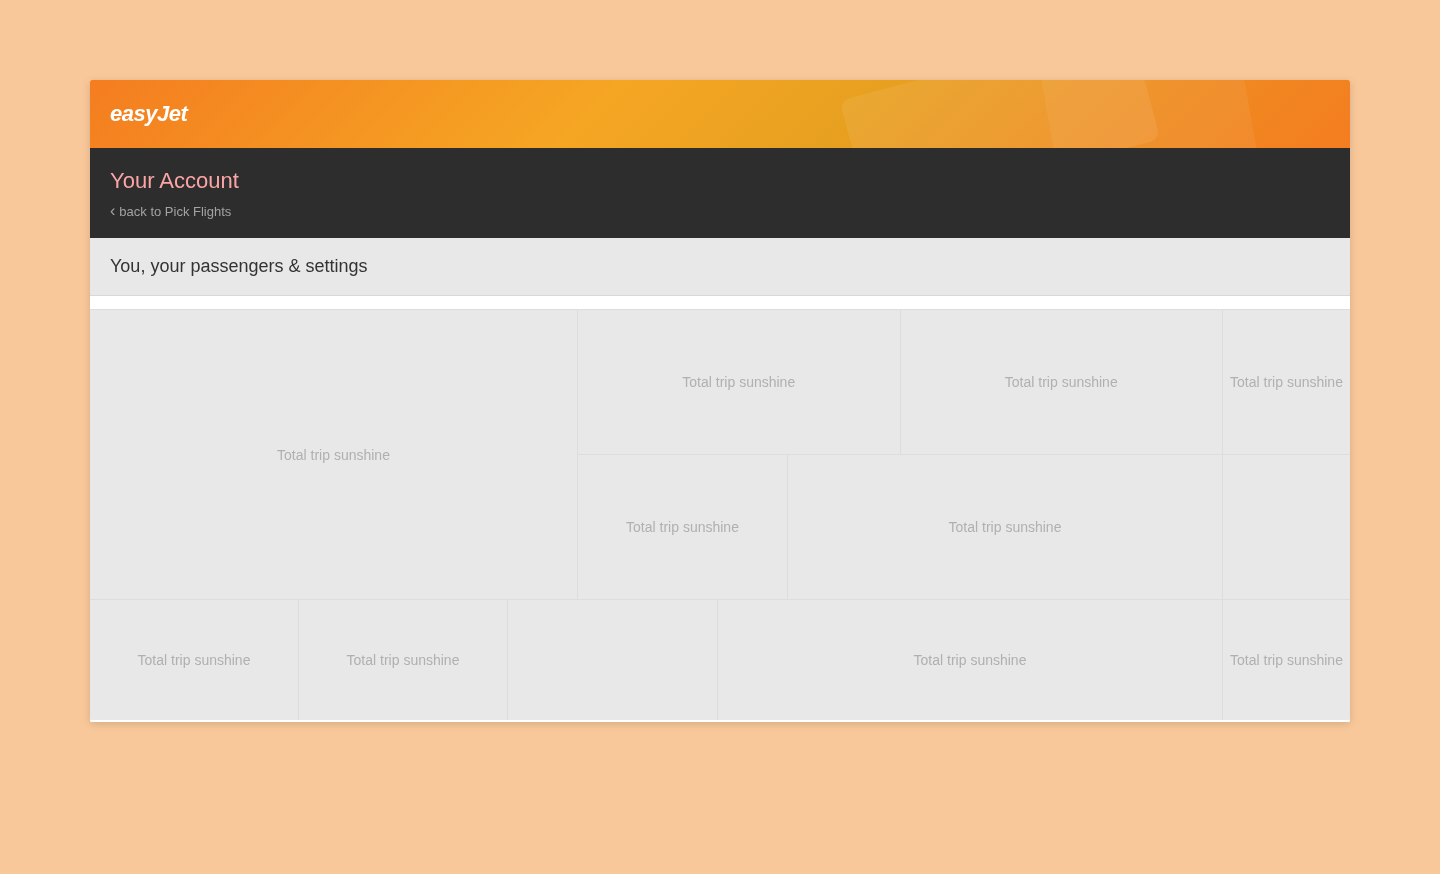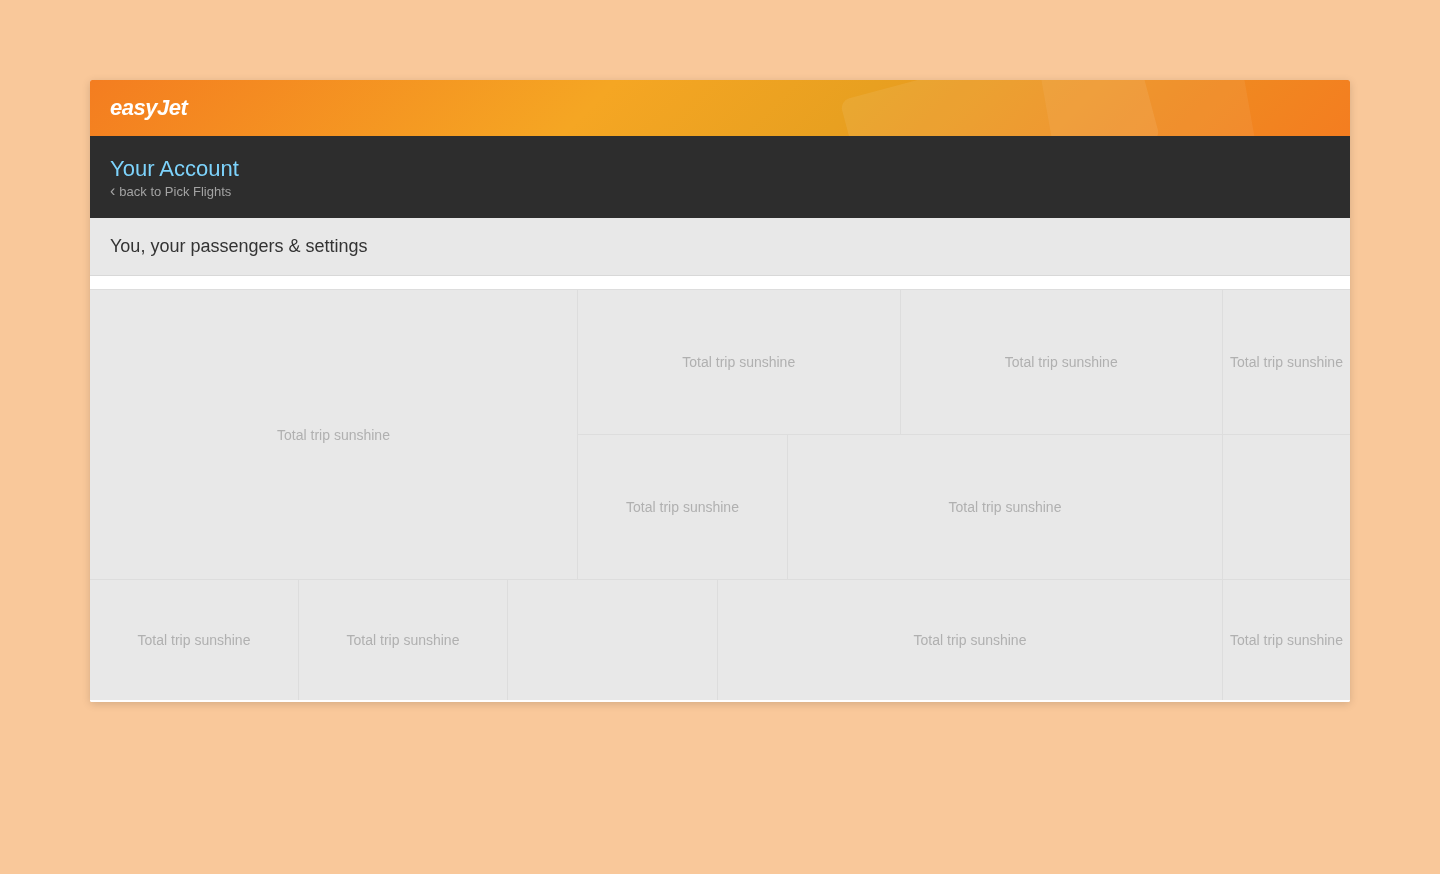--- a/index.html
+++ b/index.html
@@ -21,21 +21,21 @@
       overflow: hidden;
       box-shadow: 0 2px 8px rgba(0,0,0,0.15);
     }
 
     
     .header-orange {
       background: linear-gradient(135deg, #f47d20 0%, #f5a623 40%, #e8a020 60%, #f47d20 100%);
       padding: 12px 20px;
       position: relative;
       overflow: hidden;
-      height: 56px;
+      height: 68px;
       display: flex;
       align-items: center;
     }
 
     .header-orange::before {
       content: '';
       position: absolute;
       top: -20px;
       right: 200px;
       width: 300px;
@@ -67,23 +67,24 @@
       z-index: 1;
     }
 
     
     .header-dark {
       background-color: #2d2d2d;
       padding: 20px 20px 18px 20px;
     }
 
     .account-title {
-      color: #7dd3fc;
+      color: #fca5a5;
       font-size: 22px;
       font-weight: normal;
+      margin-bottom: 8px;
     }
 
     .back-link {
       color: #a3a3a3;
       font-size: 13px;
       text-decoration: none;
       display: flex;
       align-items: center;
       gap: 4px;
     }

